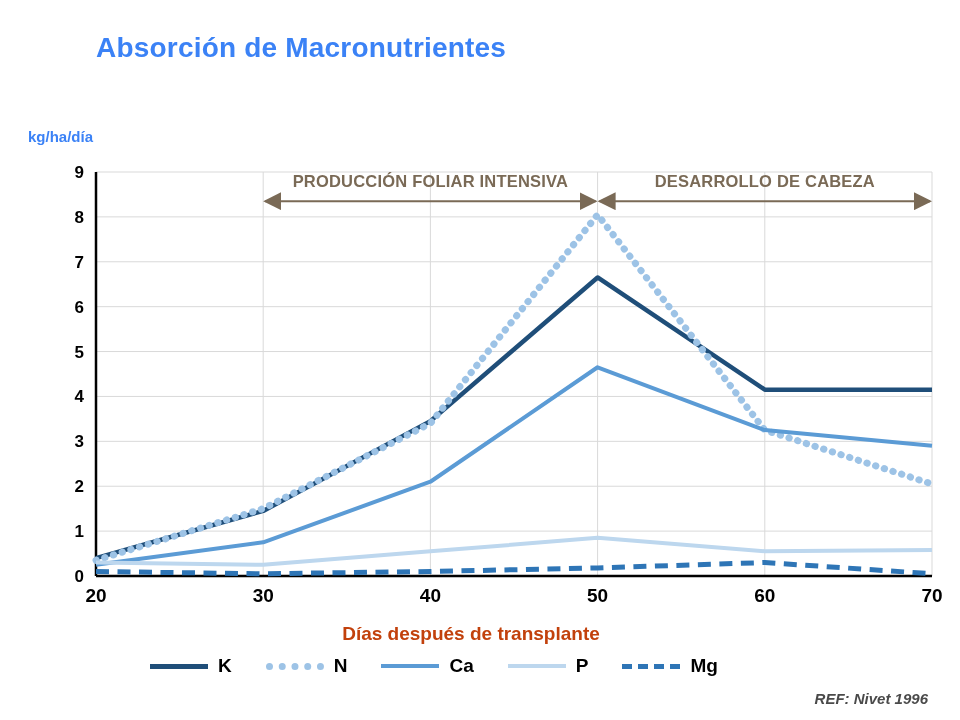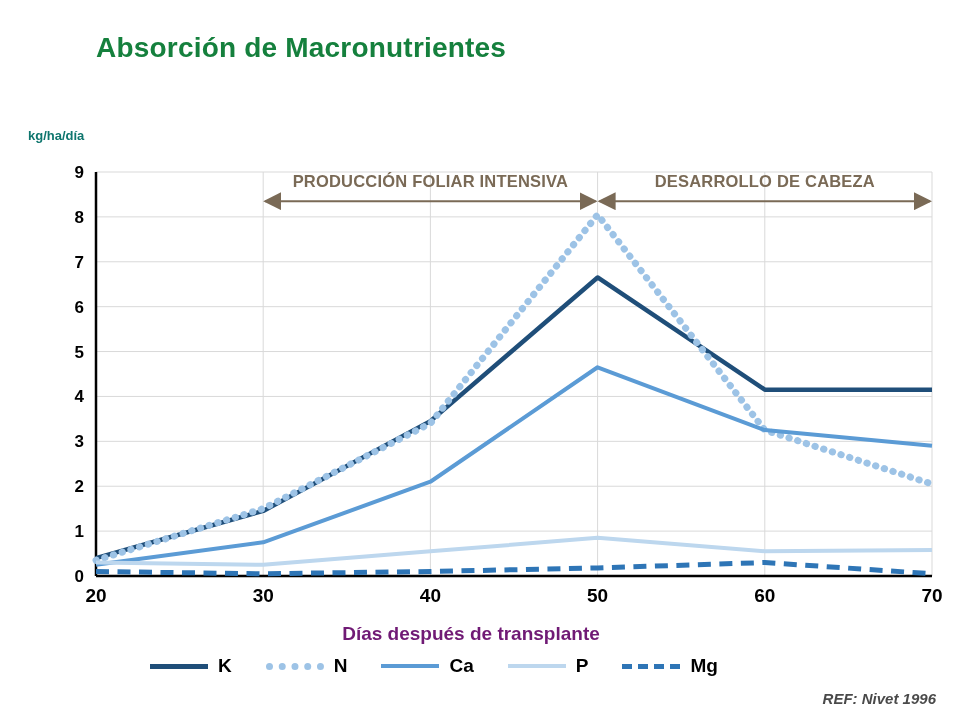--- a/index.html
+++ b/index.html
@@ -18,40 +18,40 @@
 
   
   #title-block {
     position: absolute;
     left: 96px;
     top: 32px;
   }
   #chart-title {
     font-size: 28px;
     font-weight: bold;
-    color: #15803d;
+    color: #3b82f6;
     letter-spacing: 0.2px;
     white-space: nowrap;
   }
   #chart-subtitle {
     font-size: 16px;
     font-weight: bold;
     color: #2e75b6;
     margin-top: 6px;
     white-space: nowrap;
   }
 
   
   #y-unit-label {
     position: absolute;
     left: 28px;
     top: 128px;
-    font-size: 13px;
-    font-weight: bold;
-    color: #0f766e;
+    font-size: 15px;
+    font-weight: bold;
+    color: #3b82f6;
   }
 
   
   #plot-wrap {
     position: absolute;
     left: 0;
     top: 0;
     width: 960px;
     height: 720px;
   }
@@ -89,21 +89,21 @@
 
   
   #x-axis-title {
     position: absolute;
     left: 0;
     top: 623px;
     width: 942px;
     text-align: center;
     font-size: 19px;
     font-weight: bold;
-    color: #701a75;
+    color: #c2410c;
   }
 
   
   #legend {
     position: absolute;
     left: 150px;
     top: 655px;
     width: 700px;
     display: flex;
     align-items: center;
@@ -121,21 +121,21 @@
   }
   .legend-label {
     font-size: 19px;
     font-weight: bold;
     color: #000;
   }
 
   
   #reference {
     position: absolute;
-    right: 24px;
+    right: 32px;
     top: 690px;
     font-size: 15px;
     font-style: italic;
     font-weight: bold;
     color: #4a4a4a;
   }
 </style>
 </head>
 <body>
 

